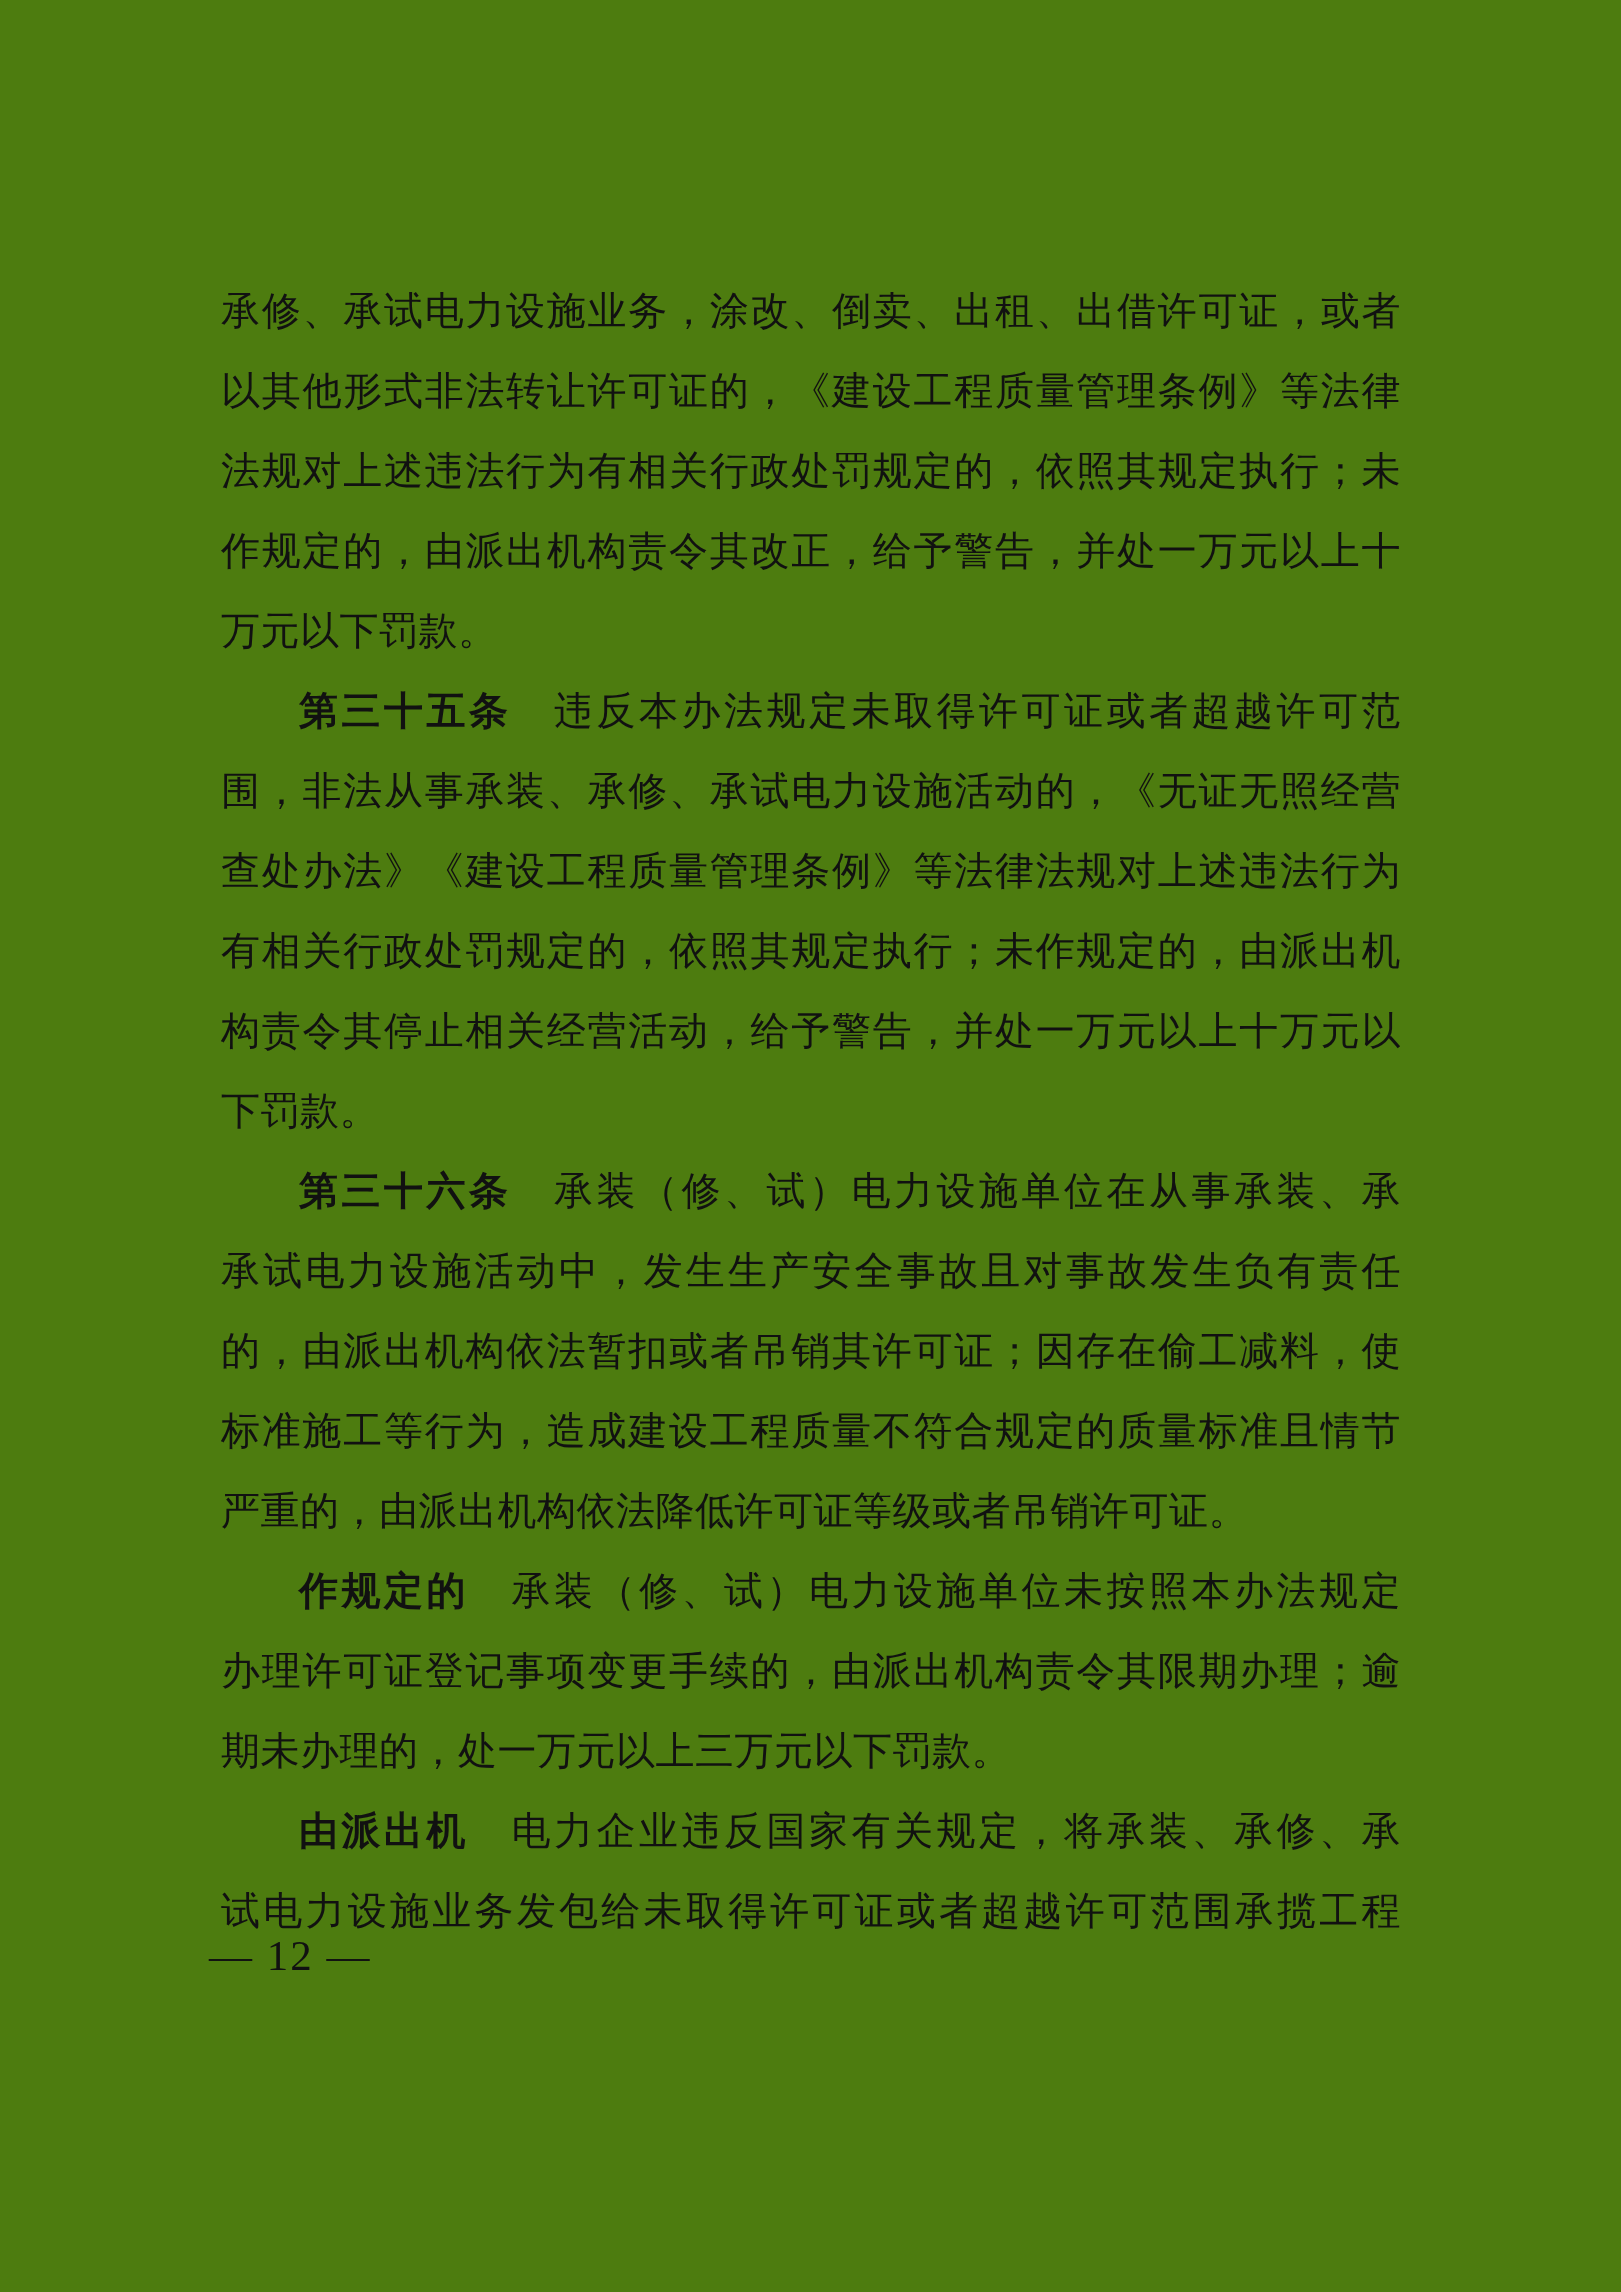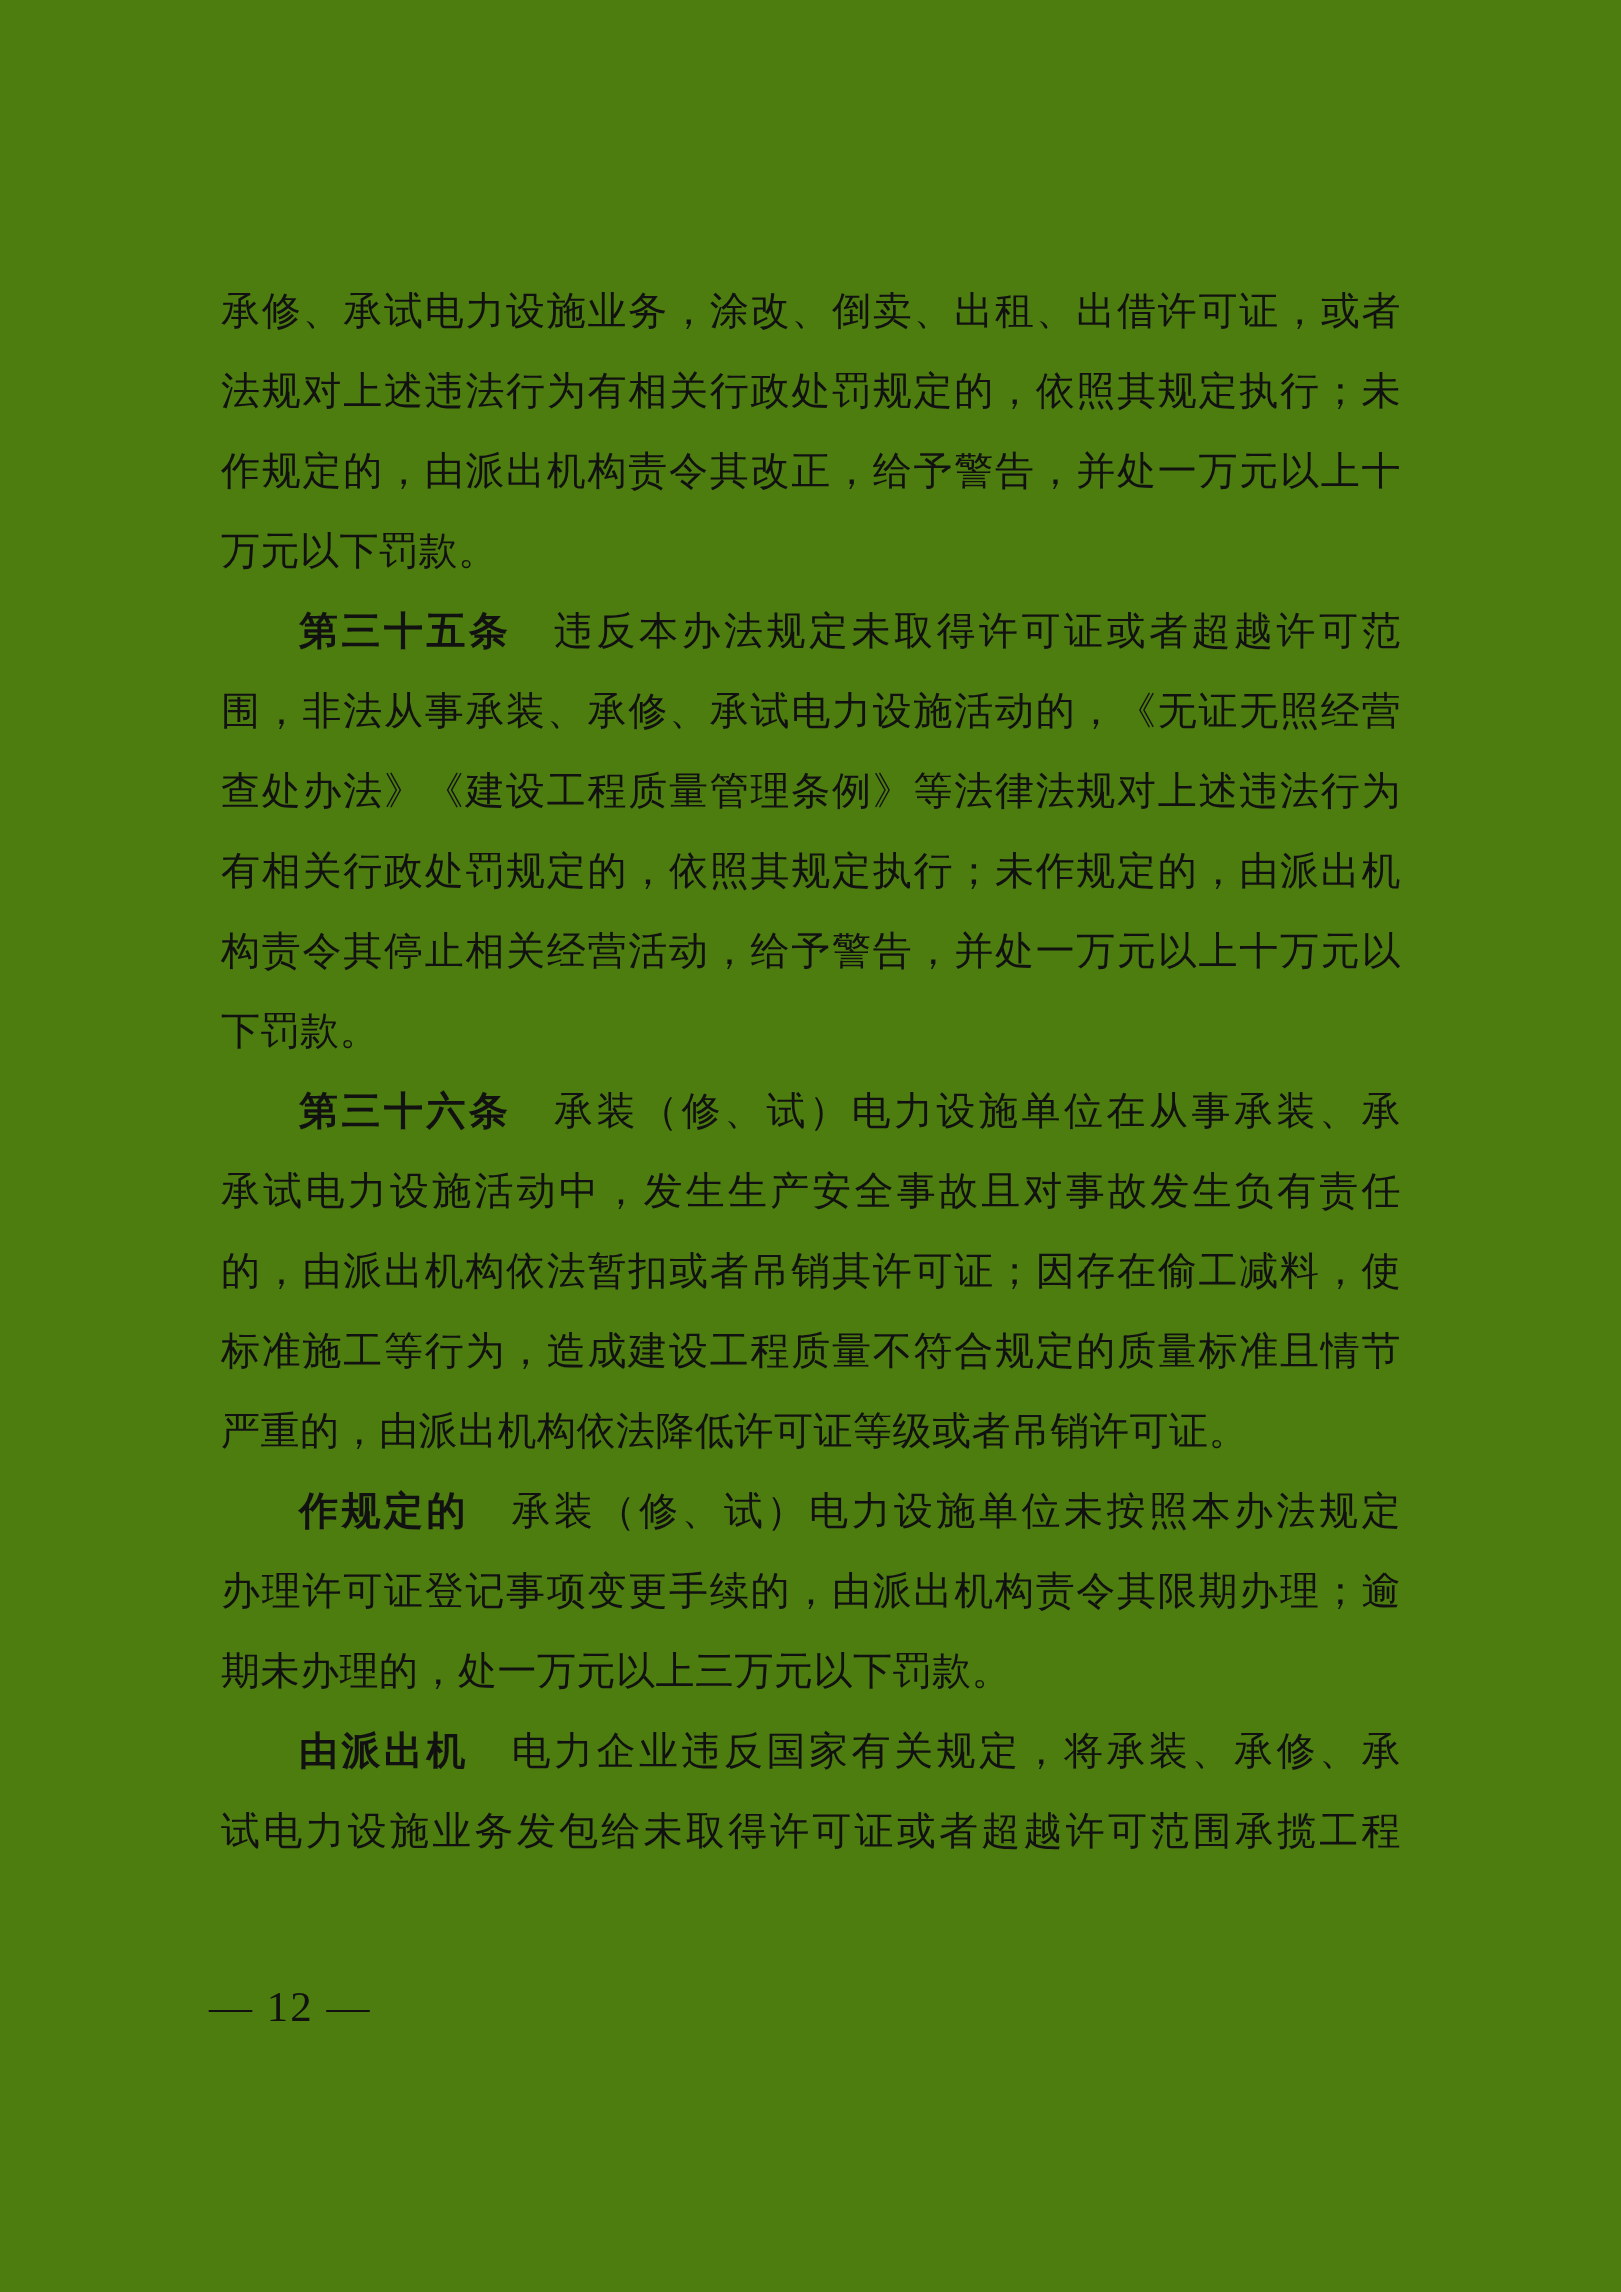--- a/index.html
+++ b/index.html
@@ -40,33 +40,34 @@
   .line.indent {
     padding-left: 78px;
   }
   .article-no {
     font-weight: 700;
     font-family: "Liberation Sans", "DejaVu Sans", sans-serif;
   }
   .footer {
     position: absolute;
     left: 209px;
-    top: 1982px;
+    top: 1931px;
     font-size: 43px;
     line-height: 49px;
     letter-spacing: 2px;
     color: #111111;
   }
 </style>
 </head>
 <body>
 
 <div class="page">
   <div class="text-block">
       <div class="line j"><span>承修、承试电力设施业务，涂改、倒卖、出租、出借许可证，或者</span></div>
+      <div class="line j"><span>以其他形式非法转让许可证的，《建设工程质量管理条例》等法律</span></div>
       <div class="line j"><span>法规对上述违法行为有相关行政处罚规定的，依照其规定执行；未</span></div>
       <div class="line j"><span>作规定的，由派出机构责令其改正，给予警告，并处一万元以上十</span></div>
       <div class="line"><span>万元以下罚款。</span></div>
       <div class="line j indent"><span class="article-no">第三十五条</span><span>　违反本办法规定未取得许可证或者超越许可范</span></div>
       <div class="line j"><span>围，非法从事承装、承修、承试电力设施活动的，《无证无照经营</span></div>
       <div class="line j"><span>查处办法》《建设工程质量管理条例》等法律法规对上述违法行为</span></div>
       <div class="line j"><span>有相关行政处罚规定的，依照其规定执行；未作规定的，由派出机</span></div>
       <div class="line j"><span>构责令其停止相关经营活动，给予警告，并处一万元以上十万元以</span></div>
       <div class="line"><span>下罚款。</span></div>
       <div class="line j indent"><span class="article-no">第三十六条</span><span>　承装（修、试）电力设施单位在从事承装、承修、</span></div>

